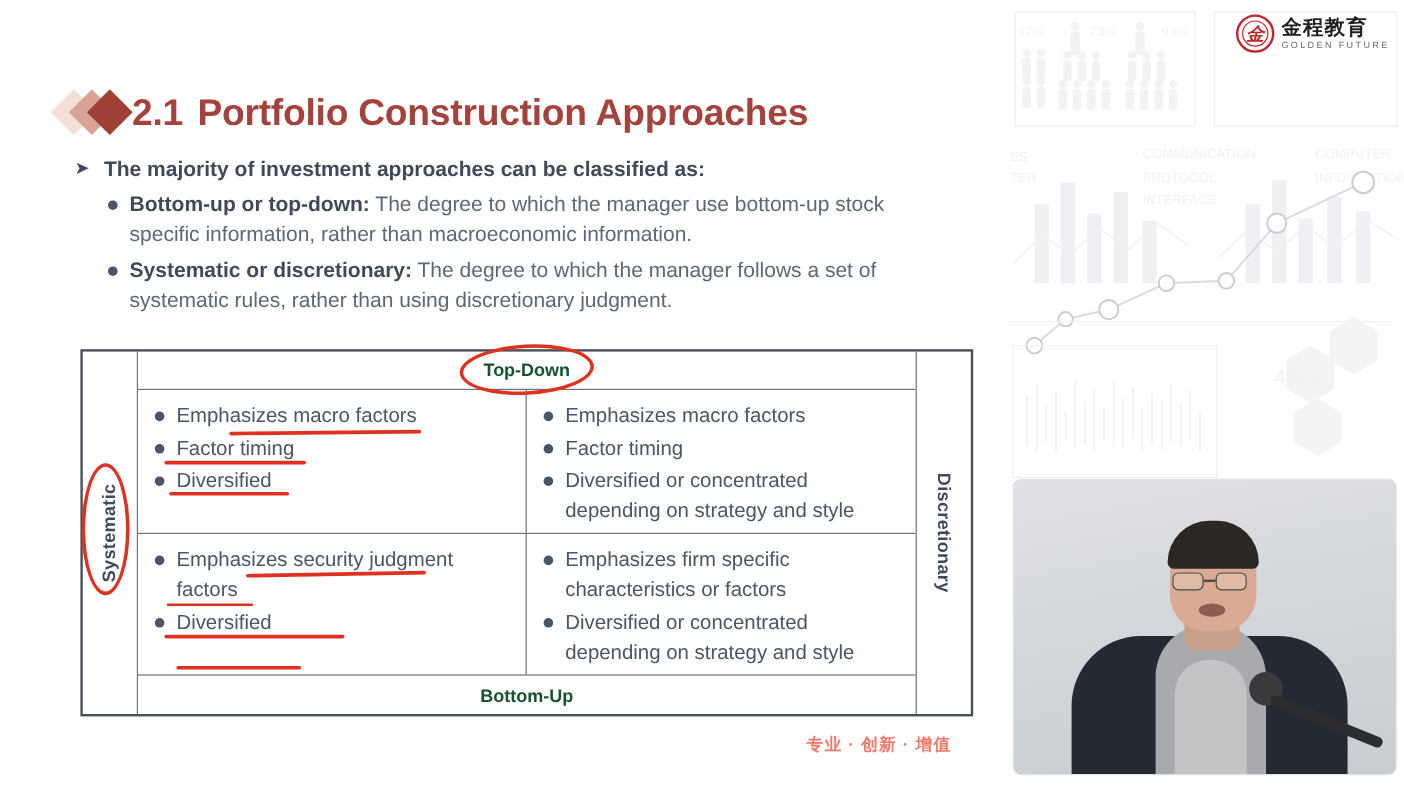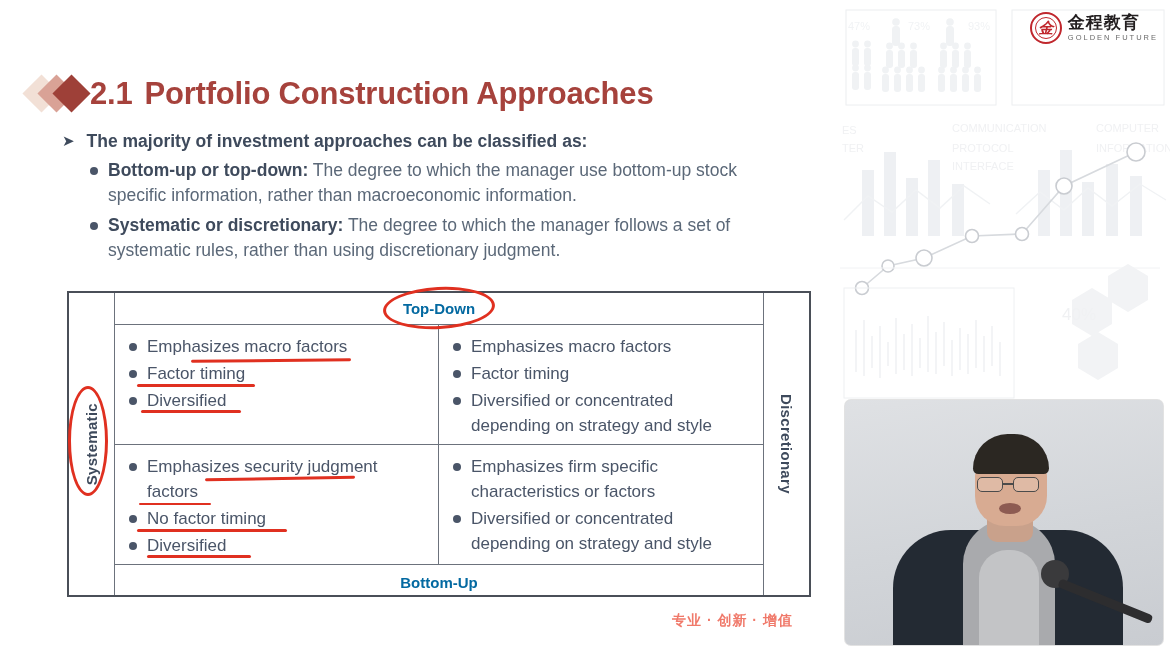--- a/index.html
+++ b/index.html
@@ -13,21 +13,21 @@
   #root { position: relative; width: 1170px; height: 658px; background:#fff; }
 
   
   #slide {
     position: absolute; left: 0; top: 0; width: 840px; height: 658px;
     background: #ffffff;
   }
 
   
   #title-row {
-    position: absolute; left: 28px; top: 72px;
+    position: absolute; left: 48px; top: 72px;
     display: flex; align-items: center;
   }
   .diamond-group { position: relative; width: 62px; height: 44px; }
   .dia { position: absolute; width: 27px; height: 27px; transform: rotate(45deg); top: 8px; }
   .dia-1 { left: 0px;  background: #f2e0d6; }
   .dia-2 { left: 15px; background: #d9a296; }
   .dia-3 { left: 30px; background: #9e4038; }
 
   #title-text {
     font-size: 31px; font-weight: bold; color: #a6423c;
@@ -69,21 +69,21 @@
   .side-label.right { border-right: none; border-left: 1px solid #6c727c; flex: 0 0 46px; }
   .side-label span {
     writing-mode: vertical-rl;
     font-size: 15px; font-weight: bold; color: #3e4a5c;
     letter-spacing: 0.3px; white-space: nowrap;
   }
   .side-label.left span { transform: rotate(180deg); writing-mode: vertical-rl; }
   #matrix-core { flex: 1 1 auto; display: flex; flex-direction: column; }
   .hdr-band {
     flex: 0 0 32px; display: flex; align-items: center; justify-content: center;
-    font-size: 15px; font-weight: bold; color: #0369a1;
+    font-size: 15px; font-weight: bold; color: #14532d;
     border-bottom: 1px solid #6c727c; position: relative;
   }
   .hdr-band.bottom { border-bottom: none; border-top: 1px solid #6c727c; flex: 0 0 36px; }
   .cell-rows { flex: 1 1 auto; display: flex; flex-direction: column; justify-content: center; }
   .cell-row { flex: 1 1 50%; display: flex; }
   .cell-row.first { border-bottom: 1px solid #6c727c; }
   .cell { flex: 1 1 50%; padding: 9px 10px 4px 14px; position: relative; }
   .cell.left-cell { border-right: 1px solid #6c727c; }
   .cell ul { list-style: none; }
   .cell li { display: flex; align-items: flex-start; margin-bottom: 2px; }
@@ -269,24 +269,20 @@
             </div>
           </div>
 
           <div class="cell-row">
 
             <div class="cell left-cell">
               <ul>
                 <li>
                     <span class="cdot"></span>
                     <span class="ctext">Emphasizes security judgment factors</span>
-                  </li>
-                <li>
-                    <span class="cdot"></span>
-                    <span class="ctext">No factor timing</span>
                   </li>
                 <li>
                     <span class="cdot"></span>
                     <span class="ctext">Diversified</span>
                   </li>
               </ul>
               <div class="ul-red" style="left:90px; top:32px; width:150px; transform:rotate(-1deg);"></div>
               <div class="ul-red" style="left:24px; top:58px; width:72px; height:2px;"></div>
               <div class="ul-red" style="left:22px; top:84px; width:150px;"></div>
               <div class="ul-red" style="left:32px; top:110px; width:104px;"></div>

